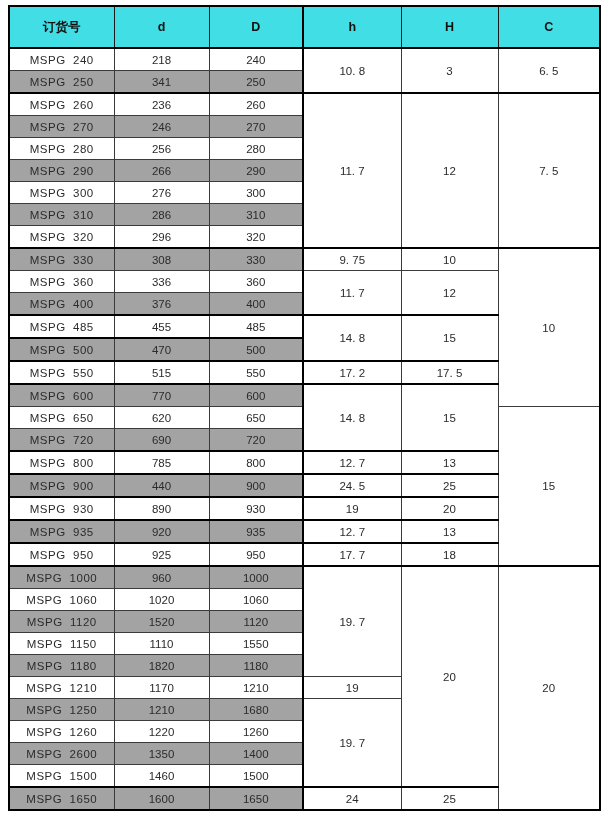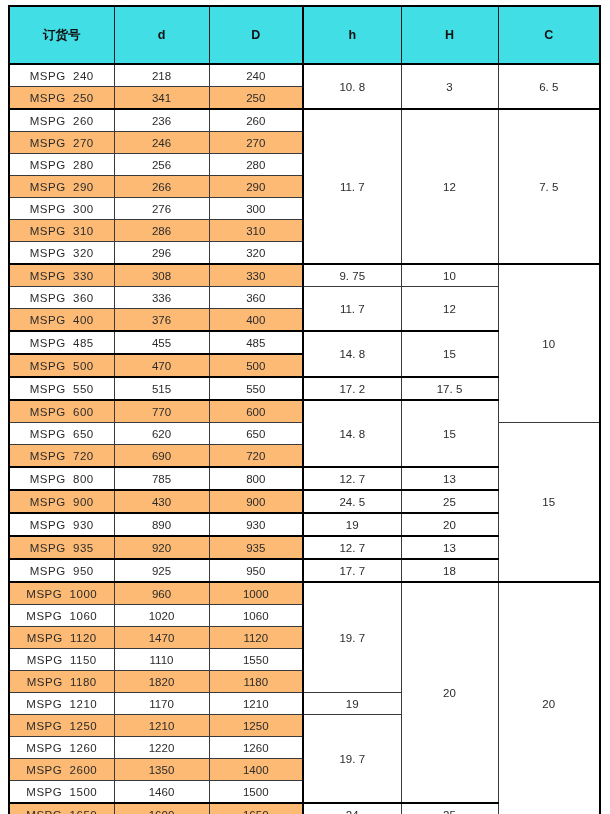--- a/index.html
+++ b/index.html
@@ -30,34 +30,34 @@
   table.spec th {
     background: #41DEE6;
     border: 1px solid #1c1c1c;
     border-bottom: 2px solid #000000;
     height: 24px;
     font-size: 12.5px;
     font-weight: bold;
     color: #111111;
     text-align: center;
     vertical-align: middle;
-    padding: 16px;
+    padding: 8px;
   }
   table.spec td {
     border: 1px solid #3a3a3a;
     height: 21px;
     font-size: 11.5px;
     color: #2b2b2b;
     text-align: center;
     vertical-align: middle;
     padding: 0;
     white-space: pre;
     background: #ffffff;
   }
-  table.spec td.tint { background: #fdba74; }
+  table.spec td.tint { background: #a3a3a3; }
   table.spec td.model { letter-spacing: 0.5px; }
   
   table.spec td.colD, table.spec th.colD { border-right: 2px solid #000000; }
   
   table.spec tr.gt > td { border-top: 2px solid #000000; }
   .note {
     position: absolute;
     left: 30px;
     top: 787px;
     font-size: 12.5px;
@@ -201,21 +201,21 @@
         </tr>
         <tr class="gt">
           <td class="model">MSPG  800</td>
           <td>785</td>
           <td class="colD">800</td>
           <td rowspan="1">12. 7</td>
           <td rowspan="1">13</td>
         </tr>
         <tr class="gt">
           <td class="tint model">MSPG  900</td>
-          <td class="tint">430</td>
+          <td class="tint">440</td>
           <td class="tint colD">900</td>
           <td rowspan="1">24. 5</td>
           <td rowspan="1">25</td>
         </tr>
         <tr class="gt">
           <td class="model">MSPG  930</td>
           <td>890</td>
           <td class="colD">930</td>
           <td rowspan="1">19</td>
           <td rowspan="1">20</td>
@@ -242,21 +242,21 @@
           <td rowspan="10">20</td>
           <td rowspan="11">20</td>
         </tr>
         <tr>
           <td class="model">MSPG  1060</td>
           <td>1020</td>
           <td class="colD">1060</td>
         </tr>
         <tr>
           <td class="tint model">MSPG  1120</td>
-          <td class="tint">1470</td>
+          <td class="tint">1520</td>
           <td class="tint colD">1120</td>
         </tr>
         <tr>
           <td class="model">MSPG  1150</td>
           <td>1110</td>
           <td class="colD">1550</td>
         </tr>
         <tr>
           <td class="tint model">MSPG  1180</td>
           <td class="tint">1820</td>
@@ -264,21 +264,21 @@
         </tr>
         <tr>
           <td class="model">MSPG  1210</td>
           <td>1170</td>
           <td class="colD">1210</td>
           <td rowspan="1">19</td>
         </tr>
         <tr>
           <td class="tint model">MSPG  1250</td>
           <td class="tint">1210</td>
-          <td class="tint colD">1250</td>
+          <td class="tint colD">1680</td>
           <td rowspan="4">19. 7</td>
         </tr>
         <tr>
           <td class="model">MSPG  1260</td>
           <td>1220</td>
           <td class="colD">1260</td>
         </tr>
         <tr>
           <td class="tint model">MSPG  2600</td>
           <td class="tint">1350</td>

